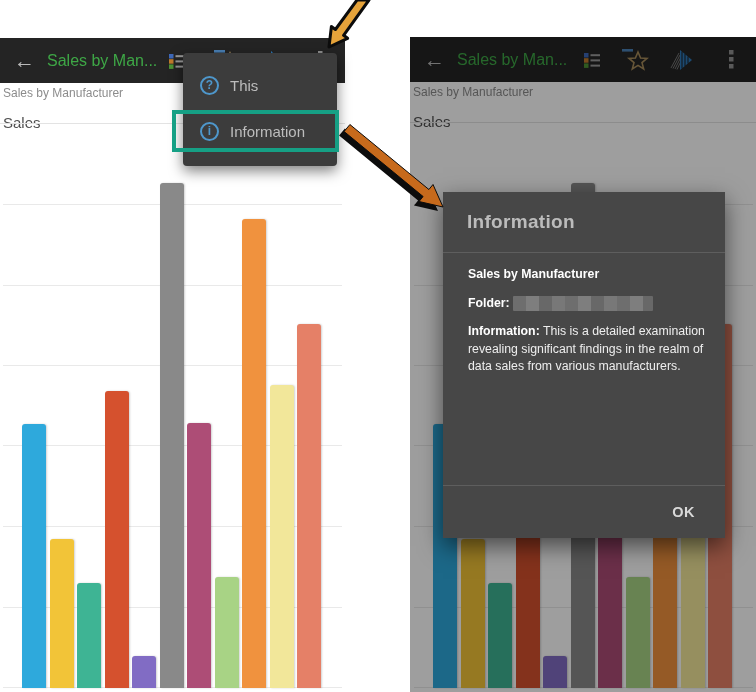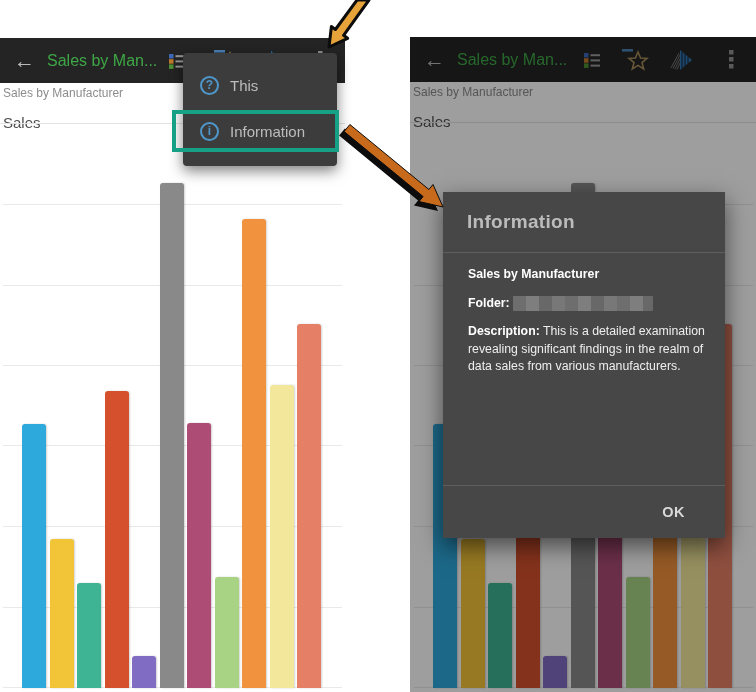--- a/index.html
+++ b/index.html
@@ -58,21 +58,21 @@
   .dlg-body p { margin-bottom:11px; }
   .dlg-body b { color:#ffffff; }
   .redact { display:inline-block; vertical-align:middle; border-radius:1px;
             background:repeating-linear-gradient(90deg,#6e6e6e 0 13px,#7e7e7e 13px 26px,#686868 26px 39px,#787878 39px 52px); }
   .redact-folder { width:140px; height:15px; }
   .redact-created { width:96px; height:13px; }
   .redact-datasource { width:140px; height:16px; margin-top:2px; }
   .dlg-footer { height:53px; border-top:1px solid #5E5E5E; display:flex;
                 align-items:center; justify-content:flex-end; }
   .ok-button { color:#d9d9d9; font-size:14.5px; font-weight:bold; letter-spacing:0.5px;
-               margin-right:40px; cursor:pointer; }
+               margin-right:30px; cursor:pointer; }
 
   
   #arrows { position:absolute; left:0; top:0; width:756px; height:692px;
             z-index:7; pointer-events:none; }
 </style>
 </head>
 <body>
 
 <div id="canvas">
 
@@ -247,21 +247,21 @@
   <div id="scrim"></div>
 
   <div id="info-dialog">
     <div class="dlg-titlebar">
       <span class="dlg-title">Information</span>
     </div>
     <div class="dlg-body">
       <p><b>Sales by Manufacturer</b></p>
       <p><b>Folder:</b>
          <span class="redact redact-folder"></span></p>
-      <p><b>Description:</b>
+      <p><b>Information:</b>
          <span>This is a detailed examination revealing significant findings in the realm of data sales from various manufacturers.</span></p>
     </div>
     <div class="dlg-footer">
       <span class="ok-button">OK</span>
     </div>
   </div>
 
   <svg id="arrows" viewBox="0 0 756 692">
 
     <path d="M357,0 L335.4,29.5 L331.4,26.5 L329,47 L347.6,38.3 L343.6,35.3 L369,0 Z" fill="#E6A33A" stroke="#0c0c0c" stroke-width="3" stroke-linejoin="round"></path>

